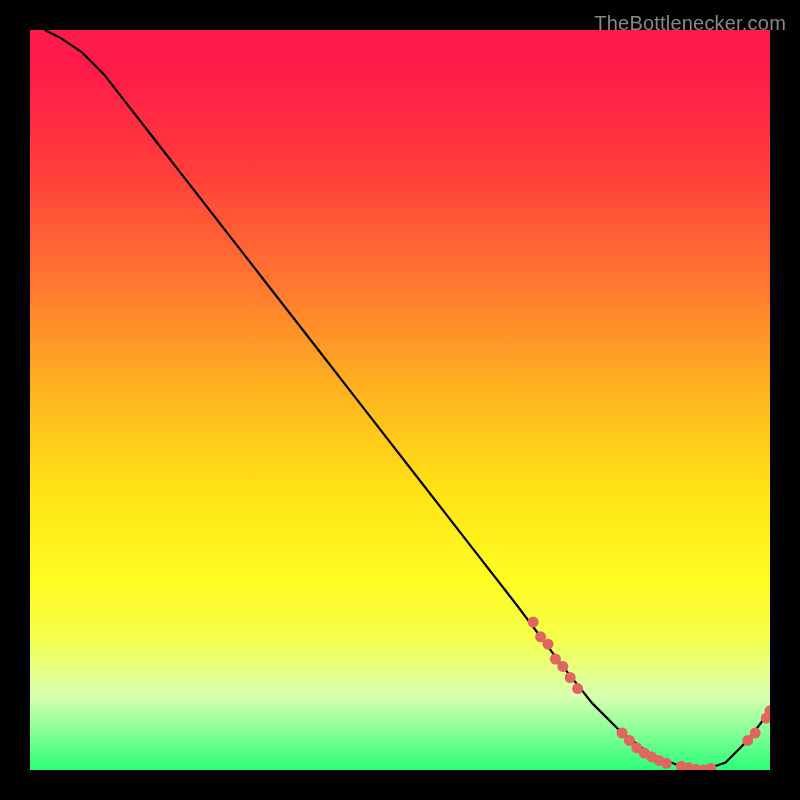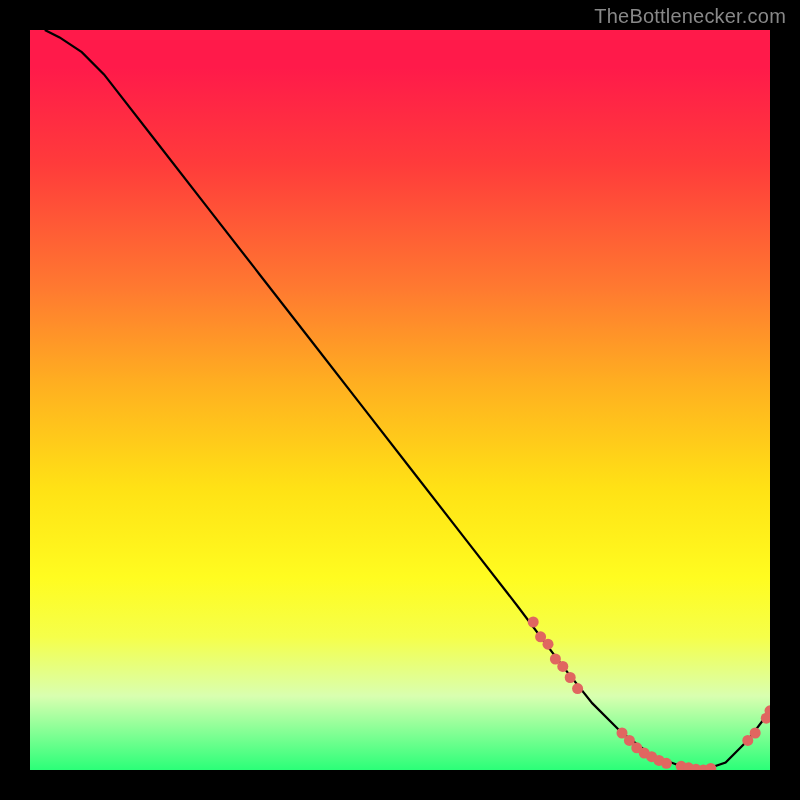--- a/index.html
+++ b/index.html
@@ -6,21 +6,21 @@
   body {
     width: 800px;
     height: 800px;
     background: #000;
     position: relative;
     font-family: Arial, Helvetica, sans-serif;
     overflow: hidden;
   }
   .attribution {
     position: absolute;
-    top: 5px;
+    top: 12px;
     right: 14px;
     color: #888;
     font-size: 20px;
     font-weight: 400;
     letter-spacing: 0.2px;
   }
   .plot-area {
     position: absolute;
     left: 30px;
     top: 30px;

